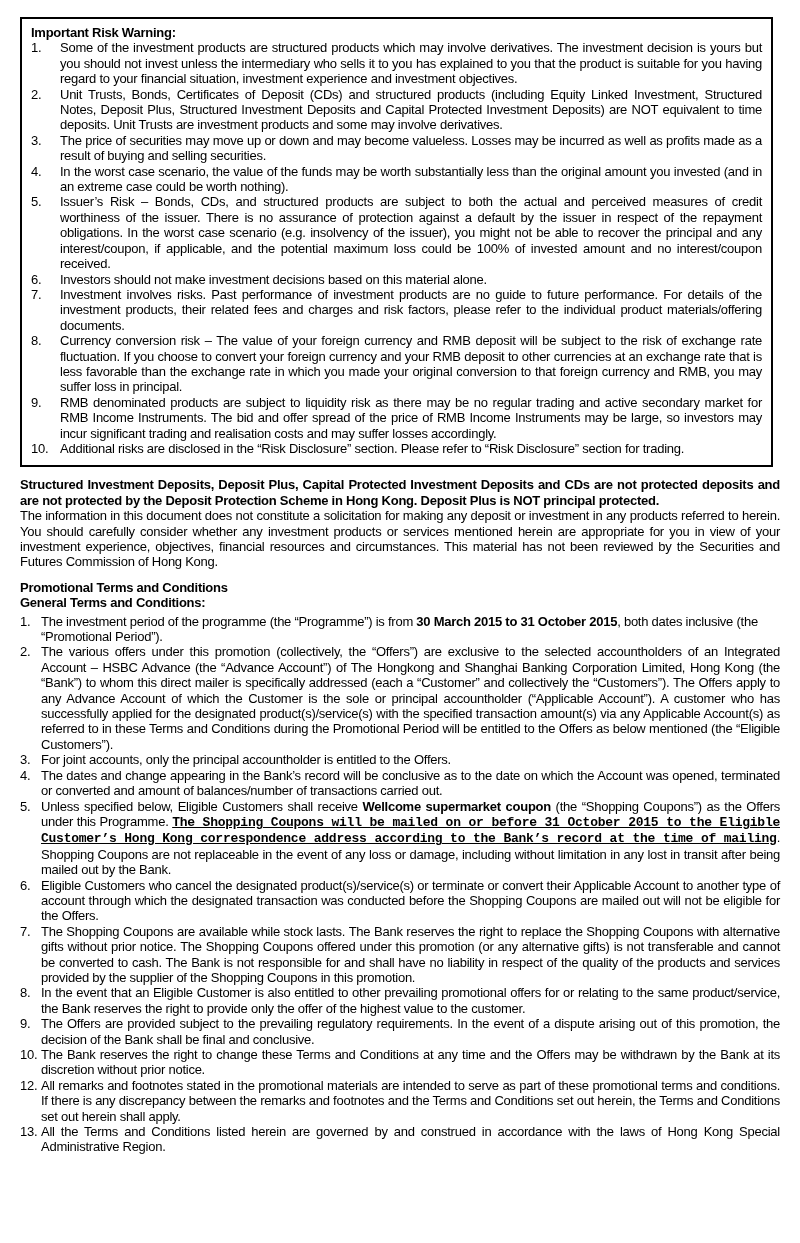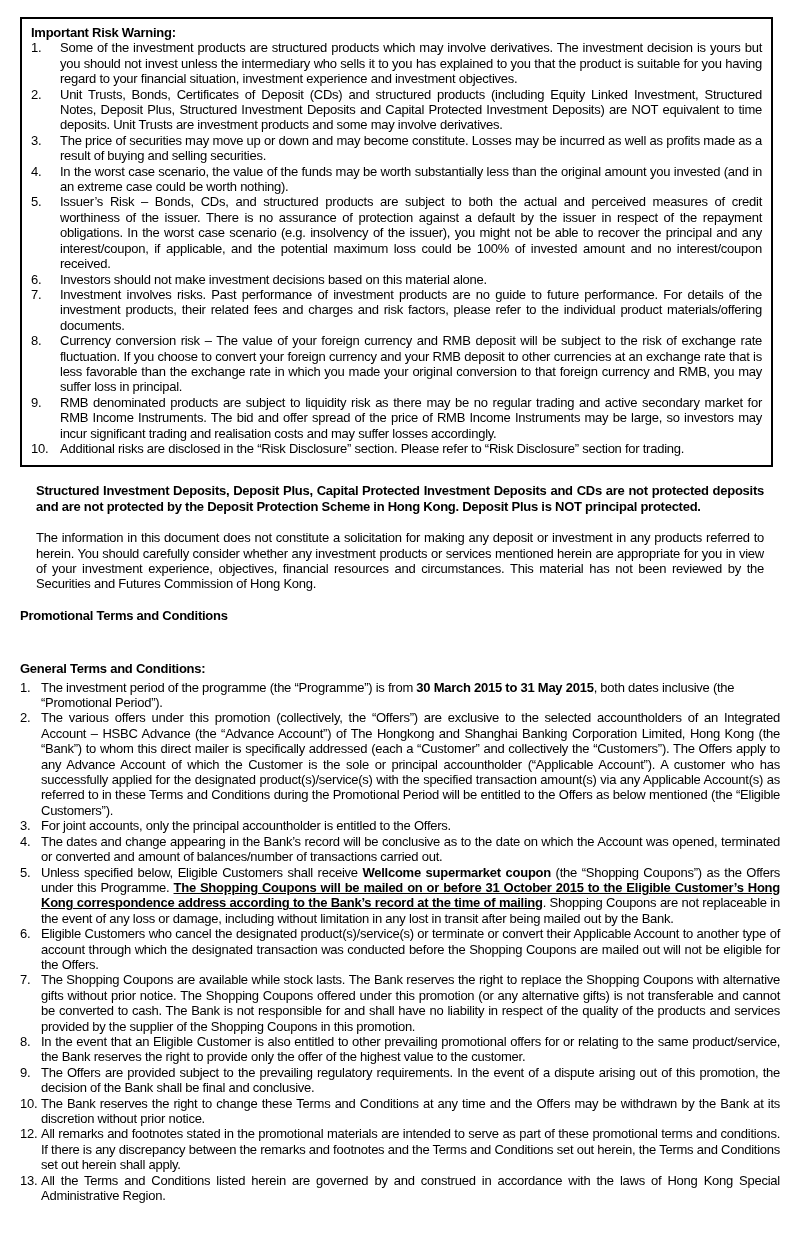--- a/index.html
+++ b/index.html
@@ -4,62 +4,62 @@
 <style>
   html, body { margin: 0; padding: 0; }
   body {
     width: 800px; height: 1243px; overflow: hidden;
     background: #ffffff; color: #000000;
     font-family: "Liberation Sans", sans-serif;
     font-size: 13px; line-height: 15.4px; letter-spacing: -0.25px;
   }
   .page { box-sizing: border-box; width: 800px; height: 1243px; padding: 17px 20px 0 20px; }
   .b { font-weight: bold; }
-  .u { text-decoration: underline; }
+  .u { text-decoration: underline; font-family: Liberation Mono, monospace; }
 
   .risk-box {
     border: 2px solid #000;
     padding: 6px 9px 9px 9px;
     margin: 0 7px 10px 0;
   }
   .box-title { font-weight: bold; }
 
   .li { display: flex; }
   .li .num { flex: 0 0 29px; }
   .li .txt { flex: 1 1 auto; text-align: justify; }
   .li .txt.left { text-align: left; }
 
   .tc-list .li .num { flex: 0 0 21px; }
 
-  .para { margin: 16px; text-align: justify; }
+  .para { margin: 0; text-align: justify; }
   .para.bold { font-weight: bold; }
 
   .promo-h1 { margin-top: 10px; font-weight: bold; }
-  .promo-h2 { font-weight: bold; margin-top: 38px; }
+  .promo-h2 { font-weight: bold; }
   .tc-list { margin-top: 3px; }
 </style>
 </head>
 <body>
 
 <div class="page">
 
   <div class="risk-box">
     <div class="box-title">Important Risk Warning:</div>
     <div>
         <div class="li">
           <span class="num">1.</span>
           <span class="txt"><span>Some of the investment products are structured products which may involve derivatives. The investment decision is yours but you should not invest unless the intermediary who sells it to you has explained to you that the product is suitable for you having regard to your financial situation, investment experience and investment objectives.</span></span>
         </div>
         <div class="li">
           <span class="num">2.</span>
           <span class="txt"><span>Unit Trusts, Bonds, Certificates of Deposit (CDs) and structured products (including Equity Linked Investment, Structured Notes, Deposit Plus, Structured Investment Deposits and Capital Protected Investment Deposits) are NOT equivalent to time deposits. Unit Trusts are investment products and some may involve derivatives.</span></span>
         </div>
         <div class="li">
           <span class="num">3.</span>
-          <span class="txt"><span>The price of securities may move up or down and may become constitute. Losses may be incurred as well as profits made as a result of buying and selling securities.</span></span>
+          <span class="txt"><span>The price of securities may move up or down and may become valueless. Losses may be incurred as well as profits made as a result of buying and selling securities.</span></span>
         </div>
         <div class="li">
           <span class="num">4.</span>
           <span class="txt"><span>In the worst case scenario, the value of the funds may be worth substantially less than the original amount you invested (and in an extreme case could be worth nothing).</span></span>
         </div>
         <div class="li">
           <span class="num">5.</span>
           <span class="txt"><span>Issuer’s Risk – Bonds, CDs, and structured products are subject to both the actual and perceived measures of credit worthiness of the issuer. There is no assurance of protection against a default by the issuer in respect of the repayment obligations. In the worst case scenario (e.g. insolvency of the issuer), you might not be able to recover the principal and any interest/coupon, if applicable, and the potential maximum loss could be 100% of invested amount and no interest/coupon received.</span></span>
         </div>
         <div class="li">
@@ -86,21 +86,21 @@
   </div>
 
   <p class="para bold">Structured Investment Deposits, Deposit Plus, Capital Protected Investment Deposits and CDs are not protected deposits and are not protected by the Deposit Protection Scheme in Hong Kong. Deposit Plus is NOT principal protected.</p>
   <p class="para">The information in this document does not constitute a solicitation for making any deposit or investment in any products referred to herein. You should carefully consider whether any investment products or services mentioned herein are appropriate for you in view of your investment experience, objectives, financial resources and circumstances. This material has not been reviewed by the Securities and Futures Commission of Hong Kong.</p>
 
   <div class="promo-h1">Promotional Terms and Conditions</div>
   <div class="promo-h2">General Terms and Conditions:</div>
   <div class="tc-list">
       <div class="li">
         <span class="num">1.</span>
-        <span class="txt left"><span>The investment period of the programme (the “Programme”) is from </span><span class="b">30 March 2015 to 31 May 2015</span><span>, both dates inclusive (the “Promotional Period”).</span></span>
+        <span class="txt left"><span>The investment period of the programme (the “Programme”) is from </span><span class="b">30 March 2015 to 31 October 2015</span><span>, both dates inclusive (the “Promotional Period”).</span></span>
       </div>
       <div class="li">
         <span class="num">2.</span>
         <span class="txt"><span>The various offers under this promotion (collectively, the “Offers”) are exclusive to the selected accountholders of an Integrated Account – HSBC Advance (the “Advance Account”) of The Hongkong and Shanghai Banking Corporation Limited, Hong Kong (the “Bank”) to whom this direct mailer is specifically addressed (each a “Customer” and collectively the “Customers”). The Offers apply to any Advance Account of which the Customer is the sole or principal accountholder (“Applicable Account”). A customer who has successfully applied for the designated product(s)/service(s) with the specified transaction amount(s) via any Applicable Account(s) as referred to in these Terms and Conditions during the Promotional Period will be entitled to the Offers as below mentioned (the “Eligible Customers”).</span></span>
       </div>
       <div class="li">
         <span class="num">3.</span>
         <span class="txt"><span>For joint accounts, only the principal accountholder is entitled to the Offers.</span></span>
       </div>
       <div class="li">

